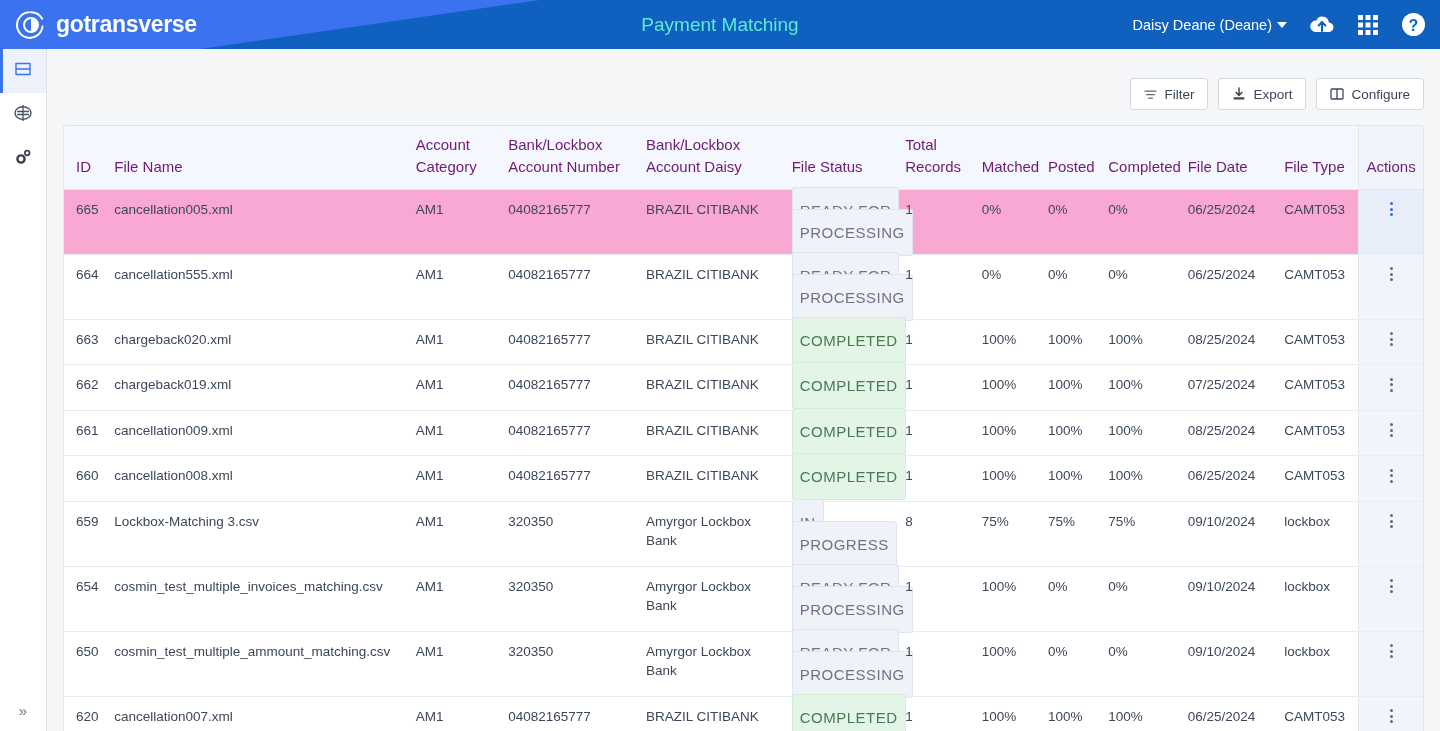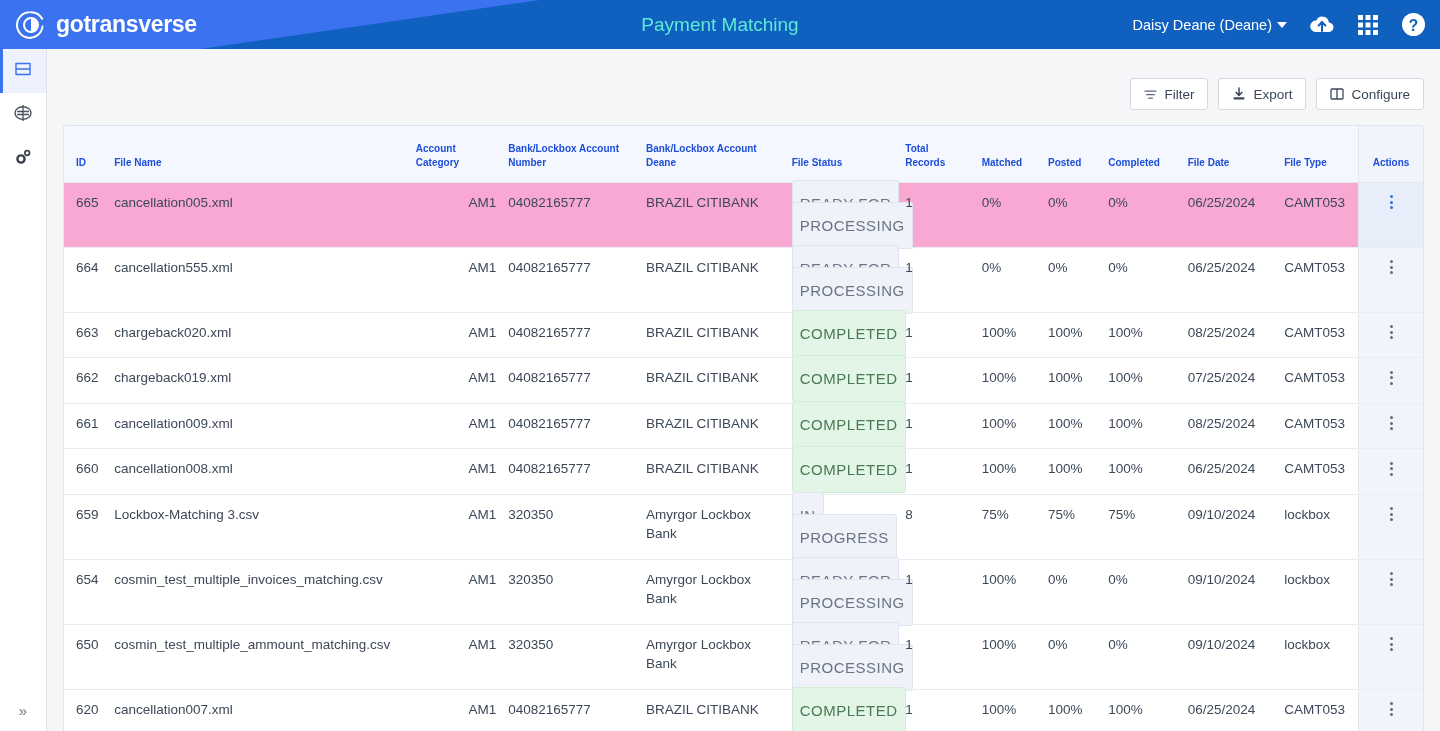--- a/index.html
+++ b/index.html
@@ -128,23 +128,23 @@
   }
   table.grid {
     width: 100%;
     border-collapse: collapse;
     table-layout: fixed;
     font-size: 13.5px;
     color: #3c4858;
   }
   table.grid thead th {
     background: #f4f7fd;
-    font-weight: bold;
-    color: #1d4ed8;
-    font-size: 10px;
+    font-weight: normal;
+    color: #701a75;
+    font-size: 15px;
     text-align: left;
     vertical-align: bottom;
     padding: 8px 6px 11px 6px;
     height: 56px;
     border-bottom: 1px solid #e4e7ec;
     line-height: 1.45;
   }
   table.grid thead th.actions-col,
   table.grid tbody td.actions-col {
     border-left: 1px solid #e4e7ec;
@@ -157,21 +157,21 @@
     vertical-align: top;
     line-height: 1.45;
     color: #3c4858;
   }
   table.grid tbody tr.hl td { background: #f9a8d4; }
   table.grid tbody tr.hl td.actions-col { background: #e8edfa; }
   table.grid tbody tr:last-child td { border-bottom: 1px solid #e9ecf1; }
 
   .c-id      { width: 44px;  padding-left: 12px !important; }
   .c-file    { width: 300px; }
-  .c-acct    { width: 92px; text-align: right; }
+  .c-acct    { width: 92px; }
   .c-bnum    { width: 137px; }
   .c-bname   { width: 145px; }
   .c-status  { width: 113px; }
   .c-total   { width: 76px; }
   .c-matched { width: 66px; }
   .c-posted  { width: 60px; }
   .c-compl   { width: 79px; }
   .c-fdate   { width: 96px; }
   .c-ftype   { width: 80px; }
   .c-actions { width: 64px; }
@@ -348,21 +348,21 @@
     </div>
 
     <div class="table-card">
       <table class="grid">
         <thead>
           <tr>
             <th class="c-id">ID</th>
             <th class="c-file">File Name</th>
             <th class="c-acct">Account Category</th>
             <th class="c-bnum">Bank/Lockbox Account Number</th>
-            <th class="c-bname">Bank/Lockbox Account Deane</th>
+            <th class="c-bname">Bank/Lockbox Account Daisy</th>
             <th class="c-status">File Status</th>
             <th class="c-total">Total Records</th>
             <th class="c-matched">Matched</th>
             <th class="c-posted">Posted</th>
             <th class="c-compl">Completed</th>
             <th class="c-fdate">File Date</th>
             <th class="c-ftype">File Type</th>
             <th class="c-actions actions-col">Actions</th>
           </tr>
         </thead>

